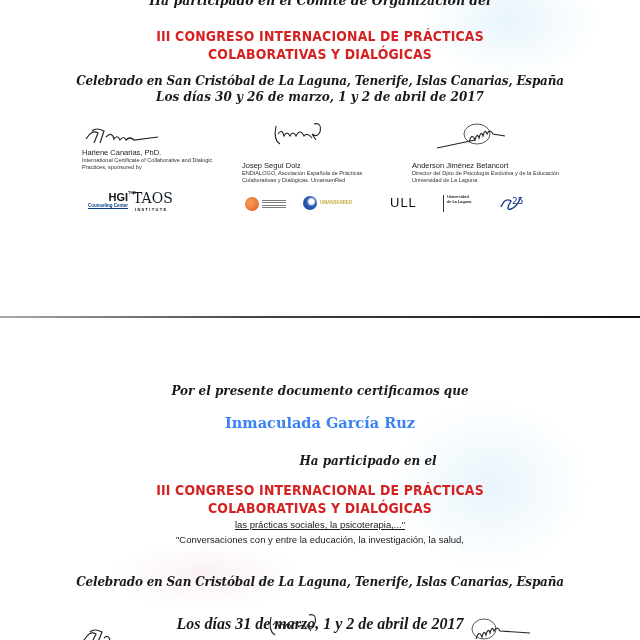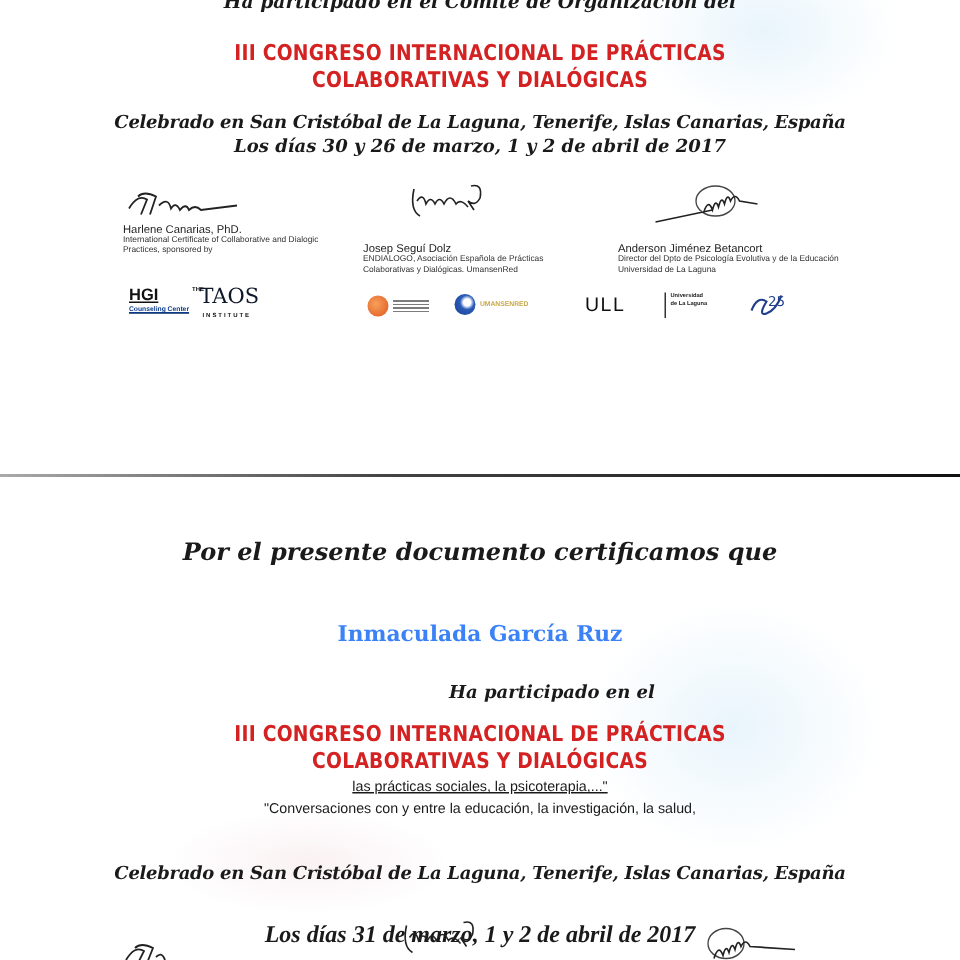--- a/index.html
+++ b/index.html
@@ -32,21 +32,21 @@
   <div class="abs center italic-serif" style="top:90px; font-size:12px;">Los días 30 y 26 de marzo, 1 y 2 de abril de 2017</div>
 
   <div>
     <svg class="sig-scribble" style="left:82px; top:125px;" width="80" height="22">
       <path d="M4 14 Q10 4 16 8 L12 18 M10 6 Q14 2 22 6 L18 18 M24 12 q6 -6 8 2 q3 -5 6 1 q4 -5 6 0 q4 -4 8 0 L76 12" stroke="#222" stroke-width="1.2" fill="none"></path>
     </svg>
     <div class="abs sig-name" style="left:82px; top:148px;">Harlene Canarias, PhD.</div>
     <div class="abs sig-role" style="left:82px; top:157px;">International Certificate of Collaborative and Dialogic</div>
     <div class="abs sig-role" style="left:82px; top:164px;">Practices, sponsored by</div>
 
-    <div class="abs" style="left:86px; top:192px; width:42px; text-align:left;text-decoration:underline;">
+    <div class="abs" style="left:86px; top:192px; width:42px; text-align:right;">
       <div class="logo-text" style="font-size:11px; line-height:11px; color:#111;">HGI</div>
       <div class="logo-text" style="font-size:4.5px; line-height:6px; color:#0b3a8a; text-decoration:underline;">Counseling Center</div>
     </div>
     <div class="abs" style="left:128px; top:190px; width:44px;">
       <div class="logo-text" style="position:absolute; left:0; top:0; font-size:4px; color:#111;">THE</div>
       <div style="position:absolute; left:5px; top:1px; font-family:'DejaVu Serif',serif; font-size:14px; line-height:14px; color:#0f172a;">TAOS</div>
       <div class="logo-text" style="position:absolute; left:7px; top:17px; font-size:4px; letter-spacing:1.3px; color:#111;">INSTITUTE</div>
     </div>
   </div>
 
@@ -82,21 +82,21 @@
     <svg class="abs" style="left:498px; top:193px;" width="28" height="18">
       <path d="M3 14 q4 -10 10 -6 q-6 10 0 8 q6 -2 10 -12" stroke="#1f3f8a" stroke-width="1.4" fill="none"></path>
       <text x="14" y="11" font-size="9" font-family="DejaVu Sans, sans-serif" fill="#1f3f8a">25</text>
     </svg>
   </div>
 </section>
 
 <div class="divider"></div>
 
 <section>
-  <div class="abs center italic-serif" style="top:358px; font-size:16px;">Por el presente documento certificamos que</div>
+  <div class="abs center italic-serif" style="top:384px; font-size:12px;">Por el presente documento certificamos que</div>
 
   <div class="abs center" style="top:414px; font-family:'DejaVu Serif',serif; font-weight:bold; font-size:14.5px; color:#3b82f6;">Inmaculada García Ruz</div>
 
   <div class="abs center italic-serif" style="top:454px; font-size:12px;padding-left:48px;">Ha participado en el</div>
 
   <div class="abs center red-title" style="top:482px;">III CONGRESO INTERNACIONAL DE PRÁCTICAS</div>
   <div class="abs center red-title" style="top:500px;">COLABORATIVAS Y DIALÓGICAS</div>
 
   <div class="abs center" style="top:534px; font-family:'Liberation Sans',sans-serif; font-size:9.5px; color:#1a1a1a;">"Conversaciones con y entre la educación, la investigación, la salud,</div>
   <div class="abs center" style="top:519px; font-family:'Liberation Sans',sans-serif; font-size:9.5px; color:#1a1a1a;text-decoration:underline;">las prácticas sociales, la psicoterapia,..."</div>

